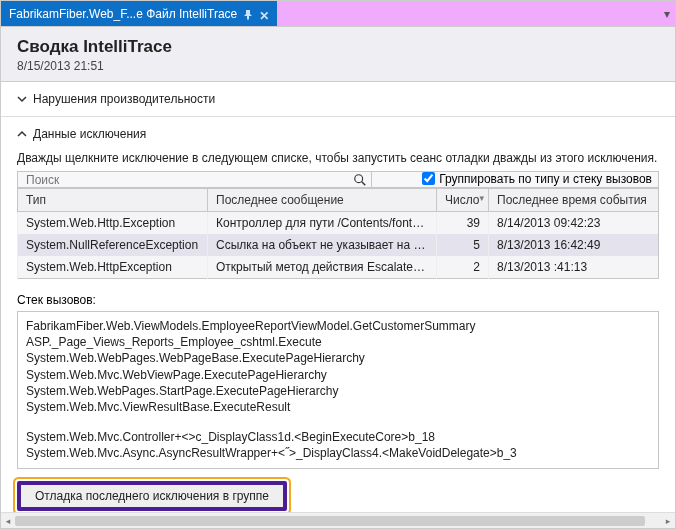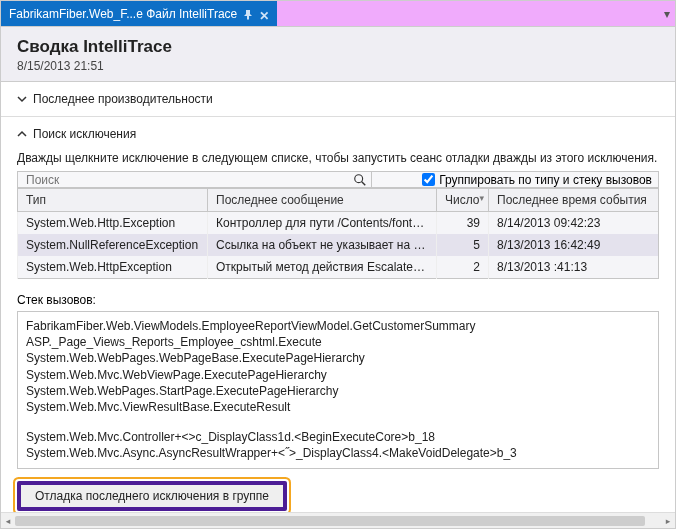--- a/index.html
+++ b/index.html
@@ -111,21 +111,21 @@
     font-size: 12px;
     color: #444;
     padding: 0 4px;
   }
   .search-icon {
     width: 14px; height: 14px;
     color: #444;
   }
   .group-cb {
     display: flex;
-    align-items: center;
+    align-items: flex-start;
     padding: 0 6px;
     gap: 4px;
     font-size: 12px;
     white-space: nowrap;
   }
   input[type=checkbox] { margin: 0; width: 13px; height: 13px; }
   table.ex-table {
     width: 100%;
     border-collapse: collapse;
     border: 1px solid #c6c6c6;
@@ -231,32 +231,32 @@
       <div class="timestamp">8/15/2013 21:51</div>
     </div>
 
     <div class="section">
       <div class="section-header">
         <span class="chev">
           <svg viewBox="0 0 10 10" width="10" height="10">
               <path d="M1 3l4 4 4-4" fill="none" stroke="#333" stroke-width="1.5"></path>
             </svg>
         </span>
-        <span>Последнее производительности</span>
+        <span>Нарушения производительности</span>
       </div>
     </div>
 
     <div class="section" style="border-bottom:none">
       <div class="section-header">
         <span class="chev">
           <svg viewBox="0 0 10 10" width="10" height="10">
               <path d="M1 7l4-4 4 4" fill="none" stroke="#333" stroke-width="1.5"></path>
             </svg>
         </span>
-        <span>Поиск исключения</span>
+        <span>Данные исключения</span>
       </div>
 
       <div class="section-body">
         <div class="instruction">Дважды щелкните исключение в следующем списке, чтобы запустить сеанс отладки дважды из этого исключения.</div>
 
         <div class="toolbar-row">
           <div class="search-box">
             <input class="search-input" type="text" placeholder="Поиск" style="">
             <span class="search-icon">
               <svg viewBox="0 0 16 16" width="14" height="14">

